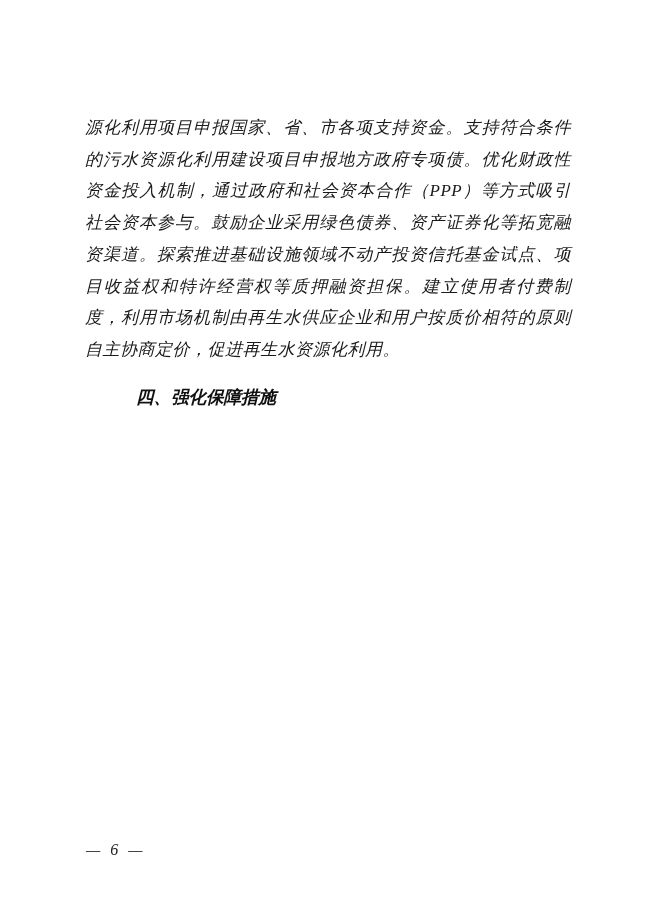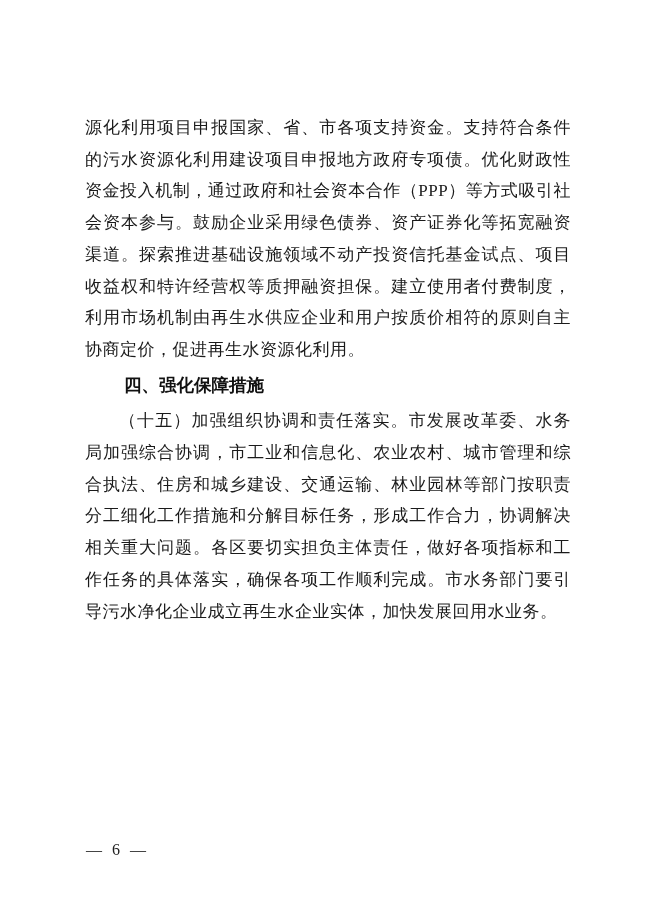--- a/index.html
+++ b/index.html
@@ -8,41 +8,42 @@
     background: #ffffff;
   }
   .page {
     position: relative;
     width: 650px;
     height: 919px;
     background: #ffffff;
     overflow: hidden;
     font-family: "Liberation Serif", "DejaVu Serif", serif;
     color: #1a1a1a;
+    font-style: italic;
   }
   .content {
     position: absolute;
     left: 85px;
     top: 112px;
     width: 486px;
   }
   .para {
     margin: 0;
     font-size: 17px;
     line-height: 31.7px;
     text-align: justify;
     text-indent: 2em;
     letter-spacing: 0.5px;
     word-break: break-all;
   }
   .para.no-indent {
     text-indent: 0;
   }
   .heading {
-    margin: 4px;
+    margin: 16px;
     font-size: 17.5px;
     line-height: 31.7px;
     font-weight: 700;
     text-indent: 2em;
     font-family: "Liberation Sans", "DejaVu Sans", sans-serif;
     color: #111111;
   }
   .footer {
     position: absolute;
     left: 86px;
@@ -53,18 +54,17 @@
     color: #222222;
   }
 </style>
 </head>
 <body>
 
 <div class="page">
   <div class="content">
     <p class="para no-indent">源化利用项目申报国家、省、市各项支持资金。支持符合条件的污水资源化利用建设项目申报地方政府专项债。优化财政性资金投入机制，通过政府和社会资本合作（PPP）等方式吸引社会资本参与。鼓励企业采用绿色债券、资产证券化等拓宽融资渠道。探索推进基础设施领域不动产投资信托基金试点、项目收益权和特许经营权等质押融资担保。建立使用者付费制度，利用市场机制由再生水供应企业和用户按质价相符的原则自主协商定价，促进再生水资源化利用。</p>
     <h2 class="heading">四、强化保障措施</h2>
-    <p class="para">（十五）加强组织协调和责任落实。市发展改革委、水务局加强综合协调，市工业和信息化、农业农村、城市管理和综合执法、住房和城乡建设、交通运输、林业园林等部门按职责分工细化工作措施和分解目标任务，形成工作合力，协调解决相关重大问题。各区要切实担负主体责任，做好各项指标和工作任务的具体落实，确保各项工作顺利完成。市水务部门要引导污水净化企业成立再生水企业实体，加快发展回用水业务。</p>
   </div>
   <div class="footer">
     <span>— 6 —</span>
   </div>
 </div>
 
 </body></html>

